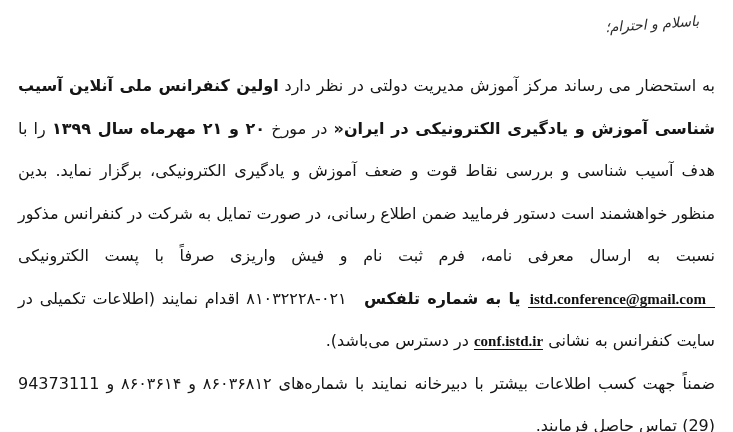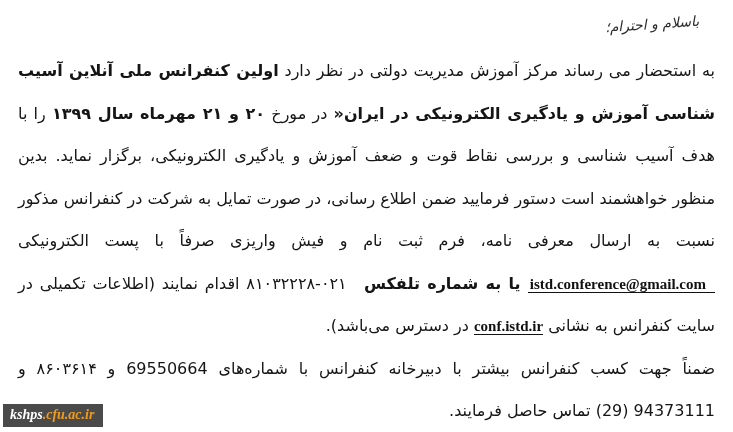--- a/index.html
+++ b/index.html
@@ -25,21 +25,21 @@
     color: #2a2a2a;
     transform: rotate(-4deg);
     letter-spacing: 0.5px;
   }
   .body-text {
     font-size: 16px;
     line-height: 42.5px;
     text-align: justify;
     color: #151515;
   }
-  .para1 { padding-top: 50px; }
+  .para1 { padding-top: 65px; }
   .para2 { }
   .b { font-weight: bold; }
   .latin {
     font-family: "Liberation Serif", serif;
     font-size: 15px;
     font-weight: bold;
     unicode-bidi: isolate;
   }
   .email-link {
     border-bottom: 1.4px solid #111;
@@ -76,17 +76,16 @@
 </style>
 </head>
 <body>
 
 <div class="page">
 
   <div class="salutation">باسلام و احترام؛</div>
 
   <p class="body-text para1"><span>به استحضار می رساند مرکز آموزش مدیریت دولتی در نظر دارد </span><span class="b">اولین کنفرانس ملی آنلاین آسیب شناسی آموزش و یادگیری الکترونیکی در ایران«</span><span> در مورخ </span><span class="b">۲۰ و ۲۱ مهرماه سال ۱۳۹۹</span><span> را با هدف آسیب شناسی و بررسی نقاط قوت و ضعف آموزش و یادگیری الکترونیکی، برگزار نماید. بدین منظور خواهشمند است دستور فرمایید ضمن اطلاع رسانی، در صورت تمایل به شرکت در کنفرانس مذکور نسبت به ارسال معرفی نامه، فرم ثبت نام و فیش واریزی صرفاً با پست الکترونیکی </span><span dir="ltr" class="latin email-link">istd.conference@gmail.com</span><span class="b"> یا به شماره تلفکس </span><span dir="ltr" class="fax-number">۸۱۰۳۲۲۲۸-۰۲۱</span><span> اقدام نمایند (اطلاعات تکمیلی در سایت کنفرانس به نشانی </span><span dir="ltr" class="latin site-link">conf.istd.ir</span><span> در دسترس می‌باشد).</span></p>
 
-  <p class="body-text para2"><span>ضمناً جهت کسب کنفرانس بیشتر با دبیرخانه کنفرانس با شماره‌های </span><span class="phone-number">69550664</span><span> و </span><span class="phone-number">۸۶۰۳۶۱۴</span><span> و </span><span class="phone-number">94373111</span><span> (29) تماس حاصل فرمایند.</span></p>
+  <p class="body-text para2"><span>ضمناً جهت کسب اطلاعات بیشتر با دبیرخانه نمایند با شماره‌های </span><span class="phone-number">۸۶۰۳۶۸۱۲</span><span> و </span><span class="phone-number">۸۶۰۳۶۱۴</span><span> و </span><span class="phone-number">94373111</span><span> (29) تماس حاصل فرمایند.</span></p>
 
-  <div class="footer-badge"><span class="prefix">kshps</span><span class="suffix">.cfu.ac.ir</span></div>
 
 </div>
 
 </body></html>

